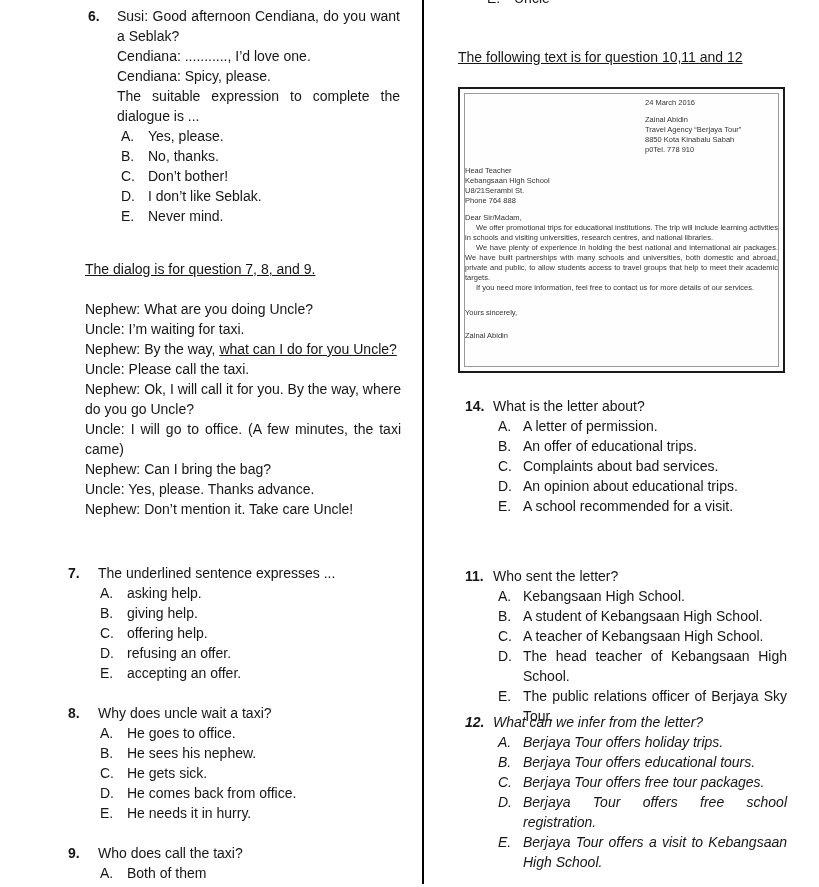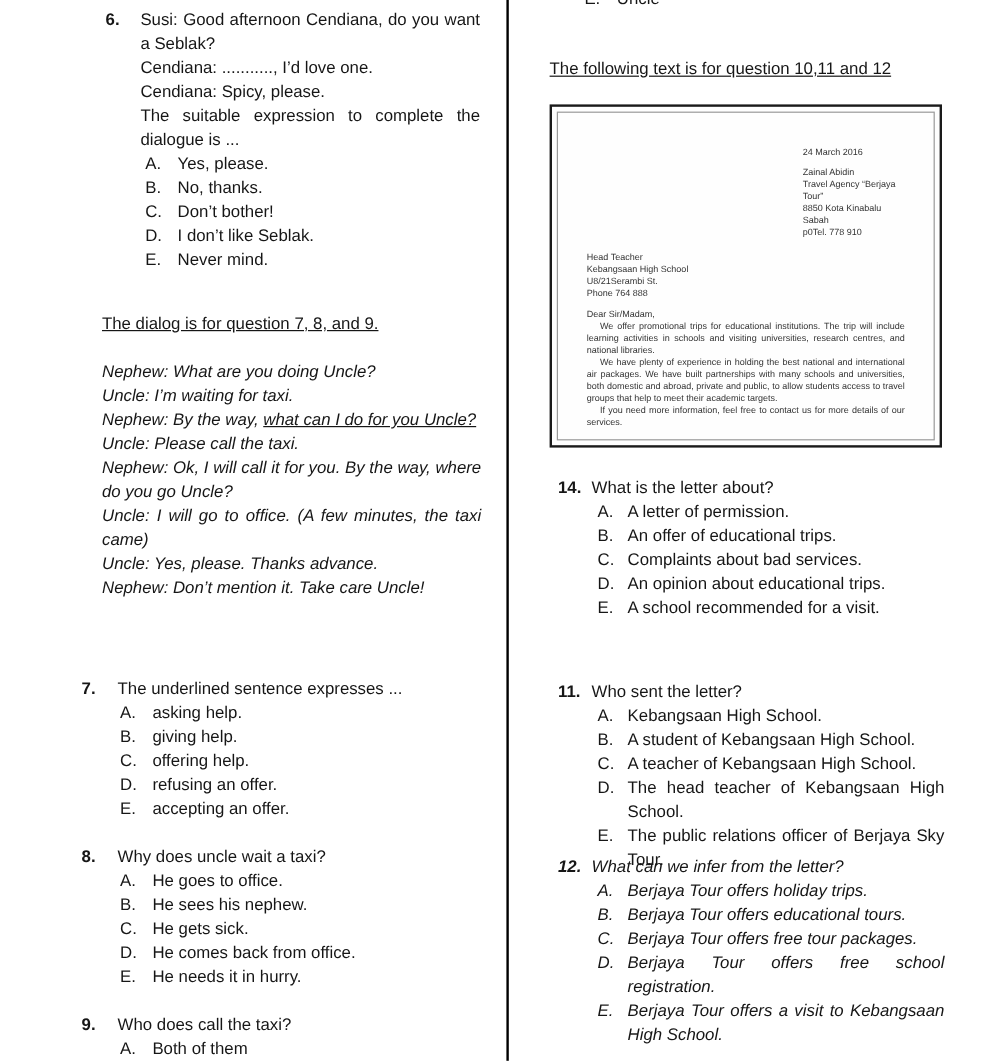--- a/index.html
+++ b/index.html
@@ -30,21 +30,21 @@
   .frag { position:absolute; left:487px; top:0; width:140px; height:4px; overflow:hidden; }
   .frag-inner { margin-top:-12px; display:flex; }
   .frag-inner .ol { flex:0 0 27px; }
 
   .letterbox {
     position:absolute; left:458px; top:87px; width:327px; height:286px;
     border:2px solid #1a1a1a; background:#fefefe; box-sizing:border-box;
   }
   .letter-inner {
     position:absolute; left:4px; top:4px; right:4px; bottom:4px;
-    border:1px solid #9a9a9a; padding:24px; box-sizing:border-box;
+    border:1px solid #9a9a9a; padding:0; box-sizing:border-box;
     font-size:7.5px; line-height:10px; color:#333; overflow:hidden;
   }
   .l-date { margin-left:180px; margin-top:4px; }
   .l-sender { margin-left:180px; margin-top:7px; }
   .l-recipient { margin-top:11px; }
   .l-salutation { margin-top:7px; }
   .l-para { text-indent:11px; text-align:justify; }
   .l-closing { margin-top:15px; }
   .l-signature { margin-top:13px; }
 </style>
@@ -84,27 +84,28 @@
               <span class="ol">E.</span>
               <span class="ot">Never mind.</span>
             </div>
         </div>
       </div>
     </div>
   </div>
 
   <div class="abs heading-ul" style="left:85px; top:259px;">The dialog is for question 7, 8, and 9.</div>
 
-  <div class="abs" style="left:85px; top:299px; width:316px;font-style:italic;">
+  <div class="abs" style="left:85px; top:299px; width:316px;">
     <div class="jus">Nephew: What are you doing Uncle?</div>
     <div class="jus">Uncle: I’m waiting for taxi.</div>
     <div class="jus"><span>Nephew: By the way, </span><span class="ul">what can I do for you Uncle?</span></div>
     <div class="jus">Uncle: Please call the taxi.</div>
     <div class="jus">Nephew: Ok, I will call it for you. By the way, where do you go Uncle?</div>
     <div class="jus">Uncle: I will go to office. (A few minutes, the taxi came)</div>
+    <div class="jus">Nephew: Can I bring the bag?</div>
     <div class="jus">Uncle: Yes, please. Thanks advance.</div>
     <div class="jus">Nephew: Don’t mention it. Take care Uncle!</div>
   </div>
 
   <div class="abs" style="left:68px; top:563px; width:332px;">
     <div class="qrow">
       <div class="qnum n30">7.</div>
       <div class="qbody">
         <div>The underlined sentence expresses ...</div>
         <div class="opts7">

